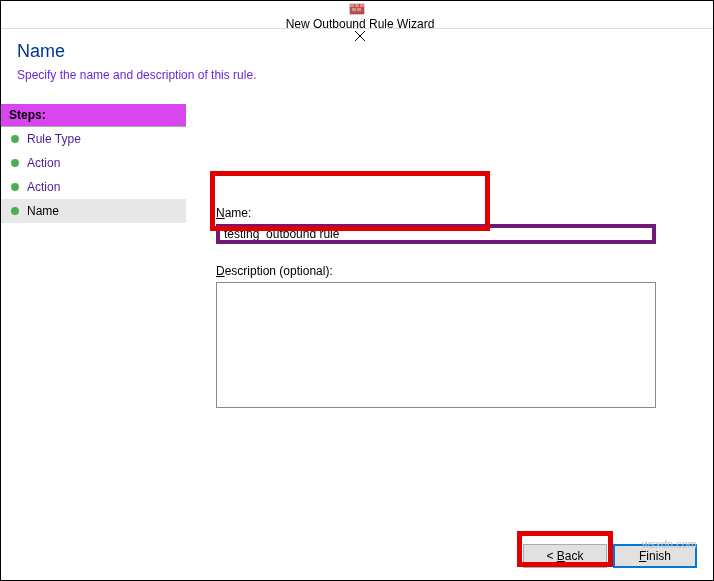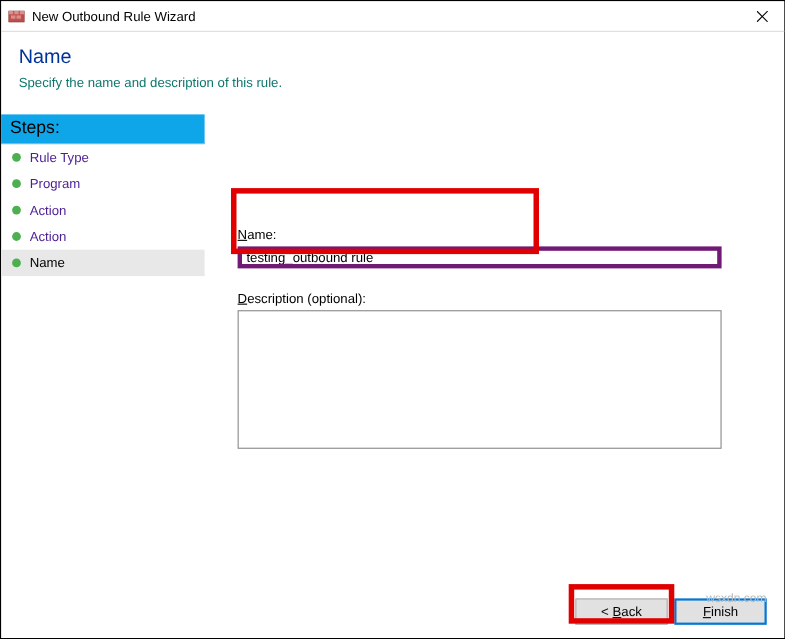--- a/index.html
+++ b/index.html
@@ -1,28 +1,28 @@
 <!DOCTYPE html>
 <html><head>
   <meta charset="utf-8">
   <style>
     * { box-sizing: border-box; margin: 0; padding: 0; }
     body { font-family: "Segoe UI", Tahoma, sans-serif; font-size: 12px; background: #f0f0f0; }
     .window { width: 714px; height: 581px; background: #fff; border: 1px solid #000; position: relative; }
-    .titlebar { height: 28px; display: flex; align-items: center; padding: 0 0 0 6px; border-bottom: 1px solid #ddd; }
+    .titlebar { height: 28px; display: flex; align-items: center; padding: 0 0 0 6px; border-bottom: 1px solid #ddd; flex-direction: column; }
     .titlebar-icon { width: 16px; height: 16px; margin-right: 6px; display: inline-block; }
     .titlebar-text { flex: 1; font-size: 12px; }
     .close-btn { width: 40px; height: 28px; display: flex; align-items: center; justify-content: center; cursor: default; }
     .close-btn svg { width: 10px; height: 10px; }
     .header { padding: 12px 16px 16px; }
     .header-title { font-size: 18px; color: #003399; margin-bottom: 6px; }
-    .header-sub { font-size: 12px; color: #0f766e; }
+    .header-sub { font-size: 12px; color: #6d28d9; }
     .body { display: flex; height: 470px; }
     .steps-panel { width: 185px; border-right: none; padding-top: 6px; }
-    .steps-label { font-weight: normal; font-size: 16px; padding: 4px 8px; border-bottom: 1px solid #aaa; background: #0ea5e9; }
+    .steps-label { font-weight: bold; font-size: 12px; padding: 4px 8px; border-bottom: 1px solid #aaa; background: #d946ef; }
     .step-item { display: flex; align-items: center; padding: 5px 8px 5px 10px; font-size: 12px; cursor: default; }
     .step-item.current { background: #e8e8e8; }
     .step-bullet { width: 8px; height: 8px; border-radius: 50%; margin-right: 8px; flex-shrink: 0; }
     .step-link { color: #4c1d95; }
     .step-current { color: #000; }
     .content { flex: 1; padding: 20px 30px 0 30px; position: relative; }
     .field-group { margin-top: 88px; }
     .field-label { display: block; margin-bottom: 4px; font-size: 12px; }
     .field-label .ul { text-decoration: underline; }
     .text-input { width: 440px; height: 20px; border: 4px solid #701a75; padding: 1px 4px; font-family: inherit; font-size: 12px; }
@@ -67,24 +67,20 @@
 
   <div class="body">
     <div class="steps-panel">
       <div class="steps-label">Steps:</div>
       <div class="step-item">
         <span class="step-bullet" style="background:#4caf50"></span>
         <span class="step-link">Rule Type</span>
       </div>
       <div class="step-item">
         <span class="step-bullet" style="background:#4caf50"></span>
-        <span class="step-link">Program</span>
-      </div>
-      <div class="step-item">
-        <span class="step-bullet" style="background:#4caf50"></span>
         <span class="step-link">Action</span>
       </div>
       <div class="step-item">
         <span class="step-bullet" style="background:#4caf50"></span>
         <span class="step-link">Action</span>
       </div>
       <div class="step-item current">
         <span class="step-bullet" style="background:#4caf50"></span>
         <span class="step-current">Name</span>
       </div>

